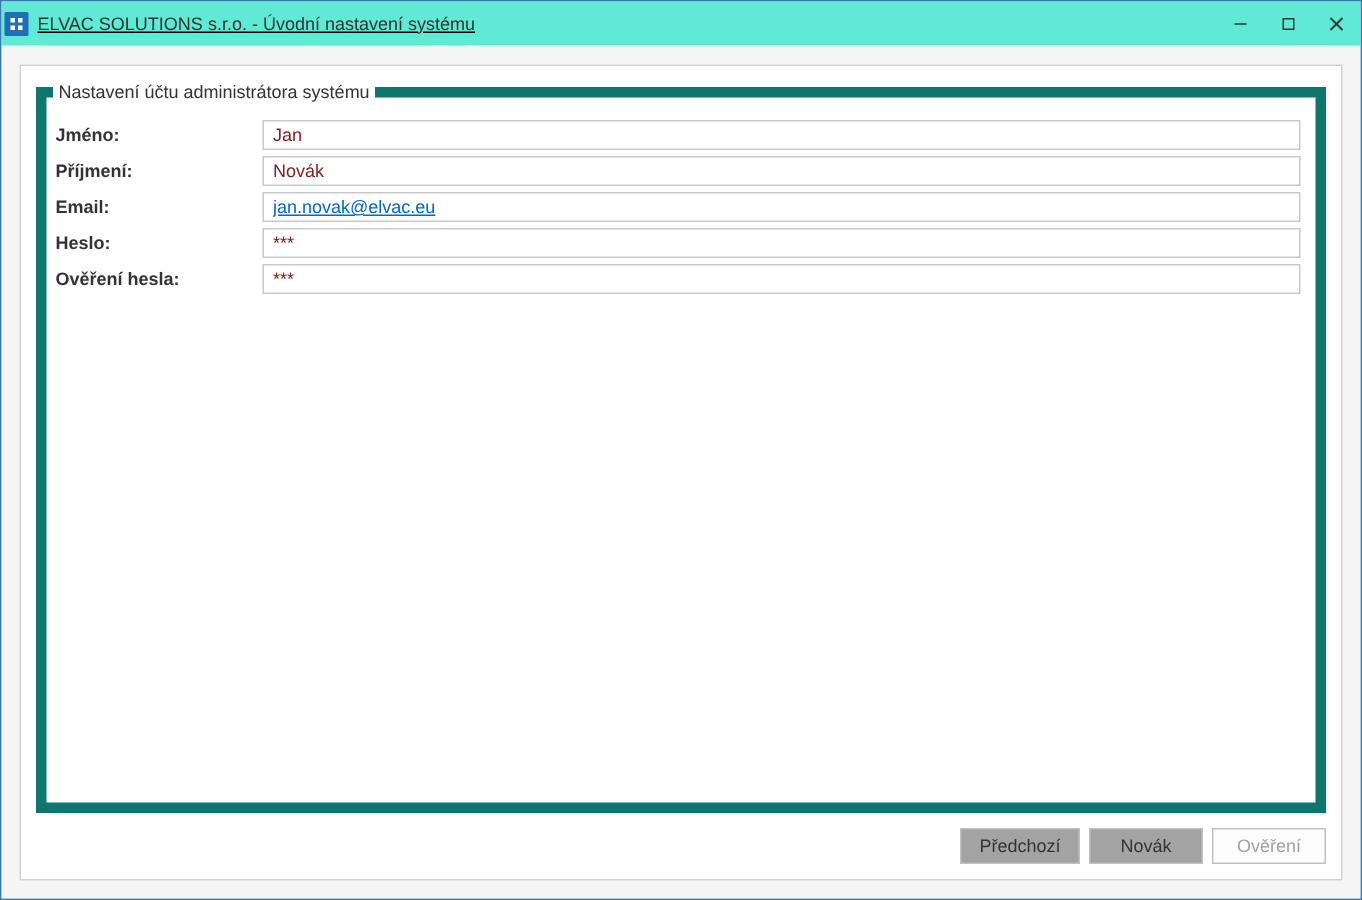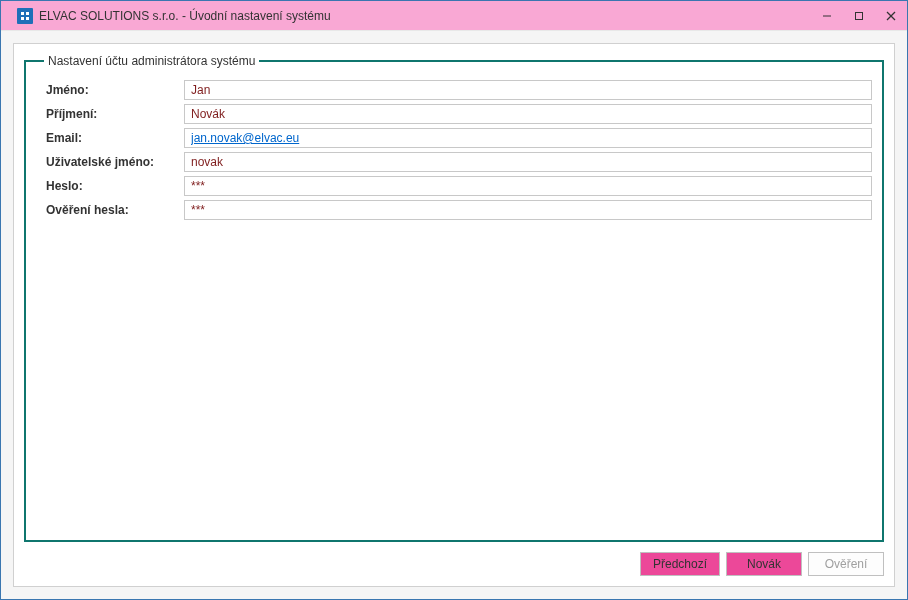--- a/index.html
+++ b/index.html
@@ -9,25 +9,26 @@
       background: #ffffff;
       width: 908px;
       height: 600px;
       overflow: hidden;
       display: flex;
       flex-direction: column;
       border: 1px solid #3a76b0;
     }
     .titlebar {
       height: 30px;
-      background: #f9a8d4;
+      background: #5eead4;
       display: flex;
       align-items: center;
-      padding-left: 16px;
+      padding-left: 2px;
       border-bottom: 1px solid #e8e8e8;
+      text-decoration: underline;
     }
     .titlebar-icon {
       width: 16px; height: 16px;
       background: #1e6fb8;
       display: inline-flex;
       align-items: center;
       justify-content: center;
       margin-right: 6px;
       border-radius: 1px;
     }
@@ -53,22 +54,22 @@
     }
     .panel {
       flex: 1;
       background: #ffffff;
       border: 1px solid #d0d0d0;
       padding: 10px 10px 10px 10px;
       display: flex;
       flex-direction: column;
     }
     fieldset.groupbox {
-      border: 2px solid #0f766e;
-      padding: 12px 10px 10px 18px;
+      border: 7px solid #0f766e;
+      padding: 12px 10px 10px 4px;
       flex: 1;
     }
     legend.group-title {
       font-size: 12px;
       color: #333;
       padding: 0 4px;
     }
     .form-row {
       display: flex;
       align-items: center;
@@ -98,21 +99,21 @@
     }
     .button-bar {
       display: flex;
       justify-content: flex-end;
       gap: 6px;
       padding-top: 10px;
     }
     .btn {
       min-width: 76px;
       height: 24px;
-      background: #ec4899;
+      background: #a3a3a3;
       border: 1px solid #c0c0c0;
       font-size: 12px;
       color: #333;
       cursor: pointer;
       padding: 0 12px;
     }
     .btn:disabled { color: #a0a0a0; cursor: default; background: #fdfdfd; }
   </style>
 </head>
 <body>
@@ -161,24 +162,20 @@
       <div class="form-row">
         <div class="form-label">Příjmení:</div>
         <input class="form-input" type="text" value="Novák" style="">
       </div>
 
       <div class="form-row">
         <div class="form-label">Email:</div>
         <input class="form-input email-link" type="text" value="jan.novak@elvac.eu" style="">
       </div>
 
-      <div class="form-row">
-        <div class="form-label">Uživatelské jméno:</div>
-        <input class="form-input" type="text" value="novak" style="">
-      </div>
 
       <div class="form-row">
         <div class="form-label">Heslo:</div>
         <input class="form-input" type="text" value="***" style="">
       </div>
 
       <div class="form-row">
         <div class="form-label">Ověření hesla:</div>
         <input class="form-input" type="text" value="***" style="">
       </div>

